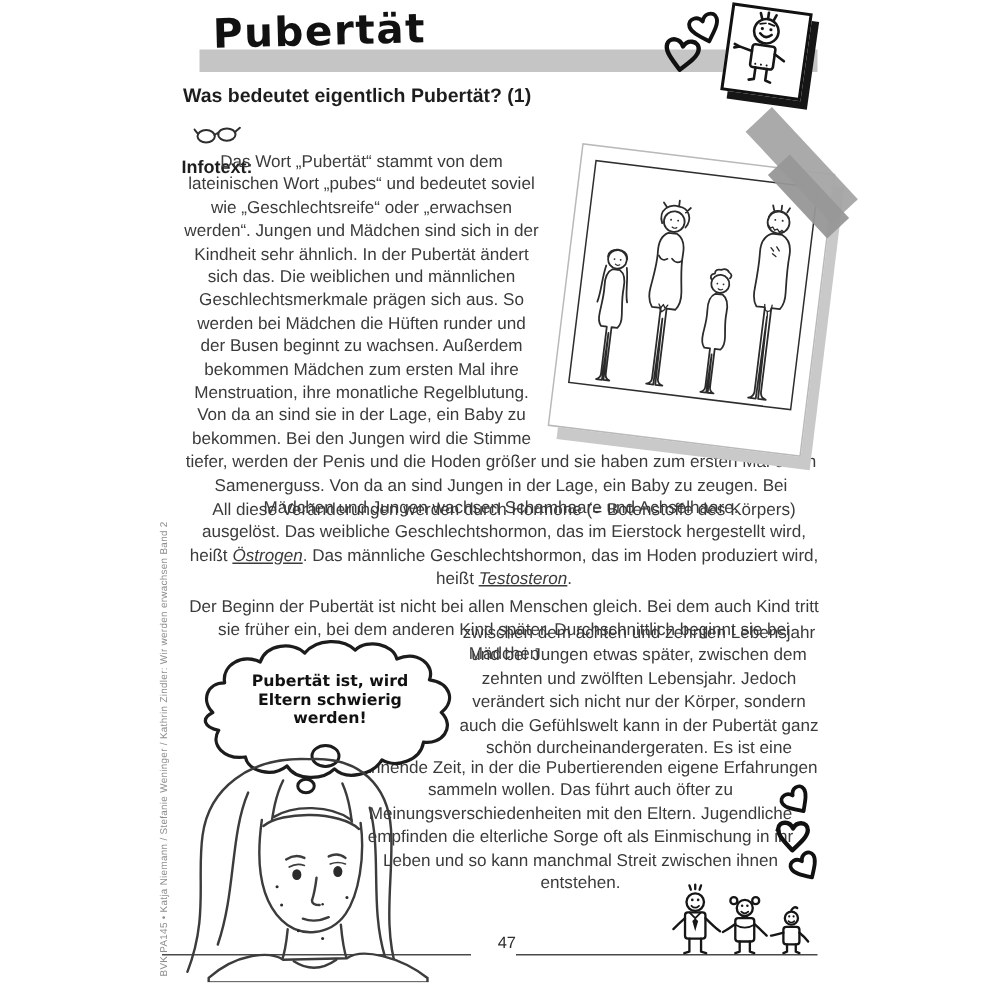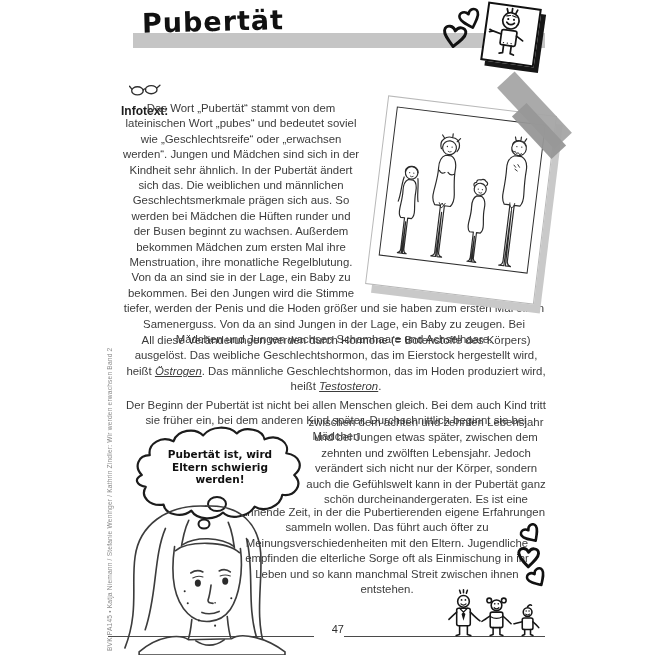--- a/index.html
+++ b/index.html
@@ -85,20 +85,21 @@
       <g fill="#161616">
         <circle cx="21" cy="12.5" r="1.1"></circle>
           <circle cx="27" cy="12.5" r="1.1"></circle>
         <circle cx="19.5" cy="37.5" r=".7"></circle>
           <circle cx="23.5" cy="37.5" r=".7"></circle>
           <circle cx="27.5" cy="37.5" r=".7"></circle>
       </g>
     </svg>
   </div>
 
+  <div class="heading">Was bedeutet eigentlich Pubertät? (1)</div>
   <div class="infotext-row">
     <svg width="32" height="15" viewBox="0 0 36 16">
       <g stroke="#2e2e2e" stroke-width="1.5" fill="none" stroke-linecap="round">
         <ellipse cx="9.5" cy="9.5" rx="6.5" ry="4.6"></ellipse>
         <ellipse cx="25" cy="8.2" rx="6.5" ry="4.6"></ellipse>
         <path d="M15.8 8.6 Q18 6.4 18.7 7.9"></path>
         <path d="M3.2 7.5 L.6 4.4 M31.3 6.2 L34.8 3.2"></path>
       </g>
     </svg>
     <span class="infotext-label">Infotext:</span>

